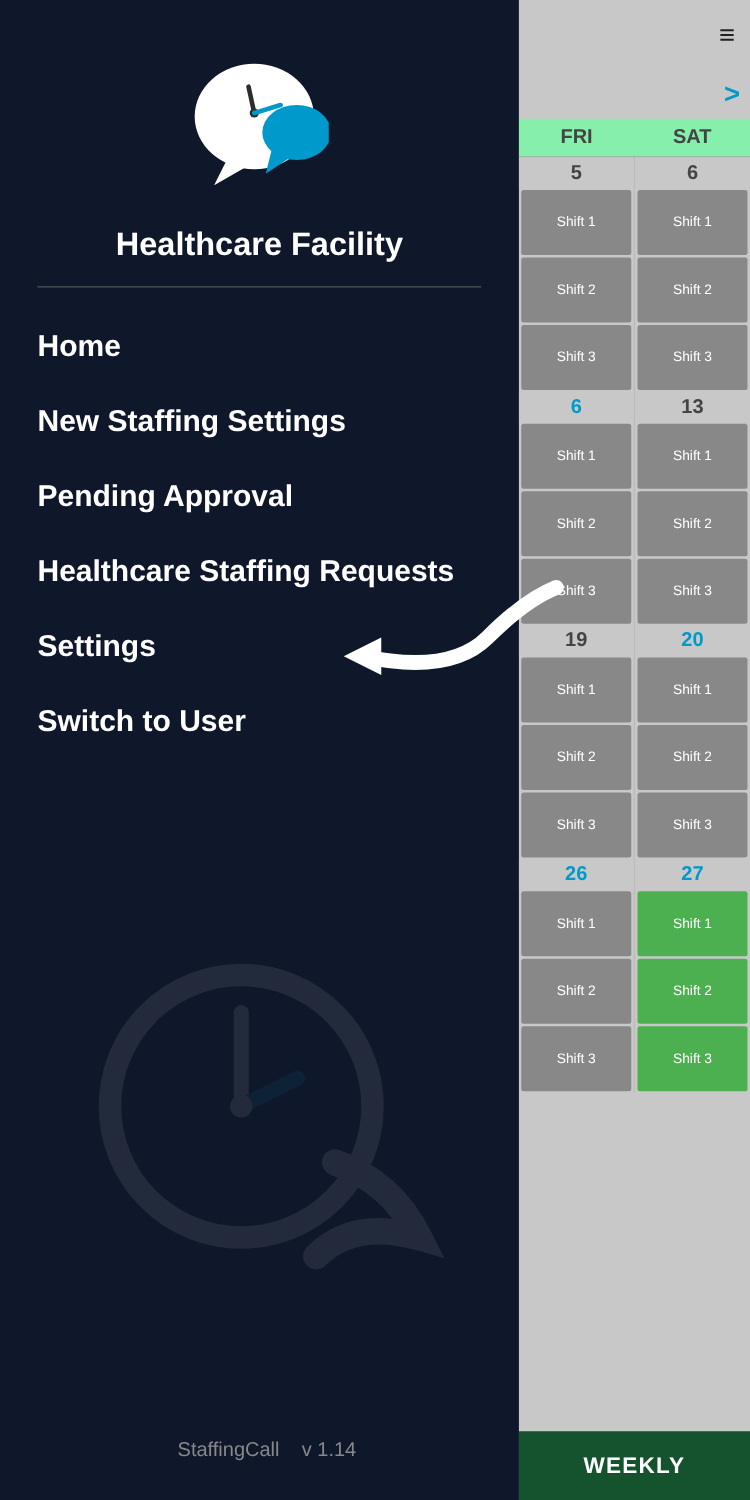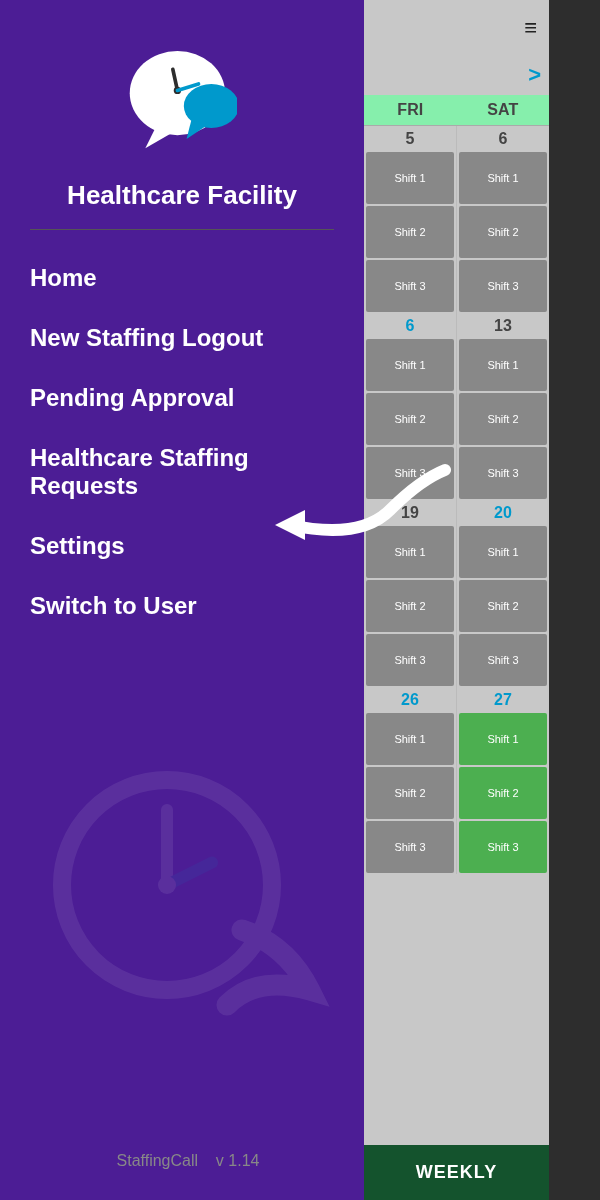--- a/index.html
+++ b/index.html
@@ -15,23 +15,23 @@
     
     .layout {
       display: flex;
       width: 600px;
       height: 1200px;
       position: relative;
     }
 
     
     .sidebar {
-      width: 364px;
+      width: 415px;
       height: 100%;
-      background: #4c1d95;
+      background: #0f172a;
       display: flex;
       flex-direction: column;
       align-items: flex-start;
       padding: 0;
       position: relative;
       z-index: 2;
       justify-content: space-between;
     }
 
     
@@ -279,21 +279,21 @@
 
     <div class="facility-name">Healthcare Facility</div>
 
     <div class="divider"></div>
 
     <nav class="nav-items">
       <div class="nav-item">
         <span>Home</span>
       </div>
       <div class="nav-item">
-        <span>New Staffing Logout</span>
+        <span>New Staffing Settings</span>
       </div>
       <div class="nav-item">
         <span>Pending Approval</span>
       </div>
       <div class="nav-item">
         <span>Healthcare Staffing Requests</span>
       </div>
       <div class="nav-item">
         <span>Settings</span>
       </div>

